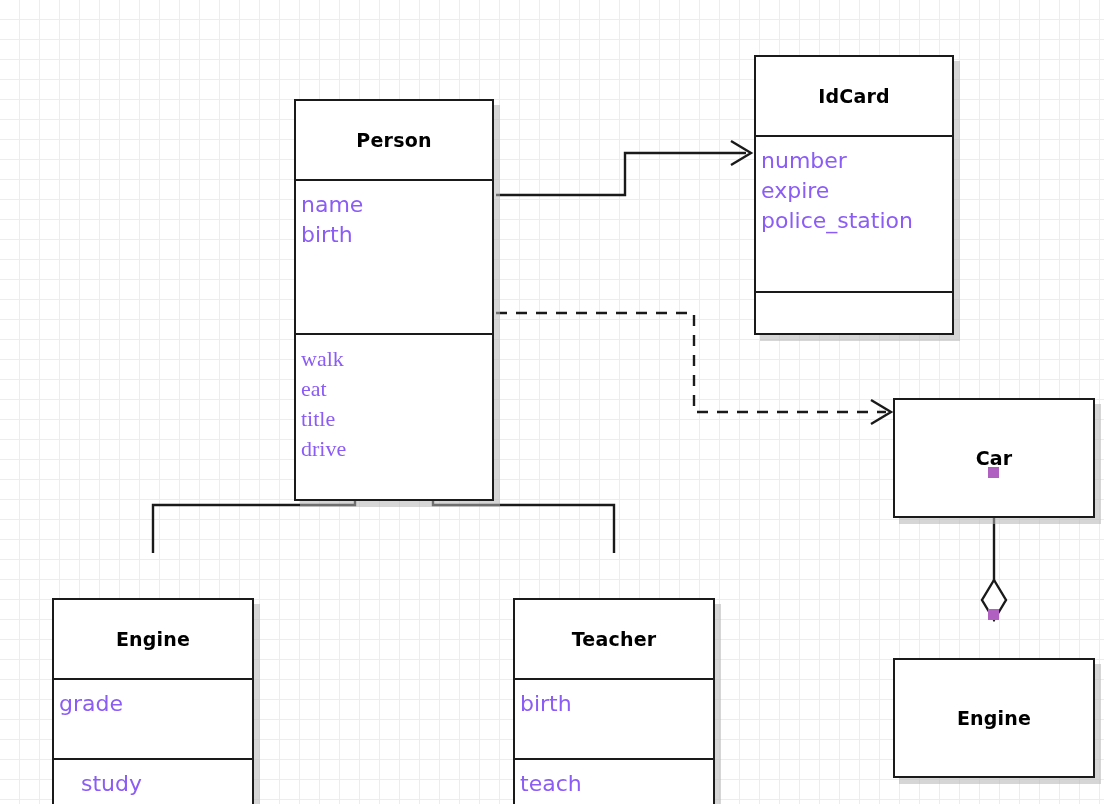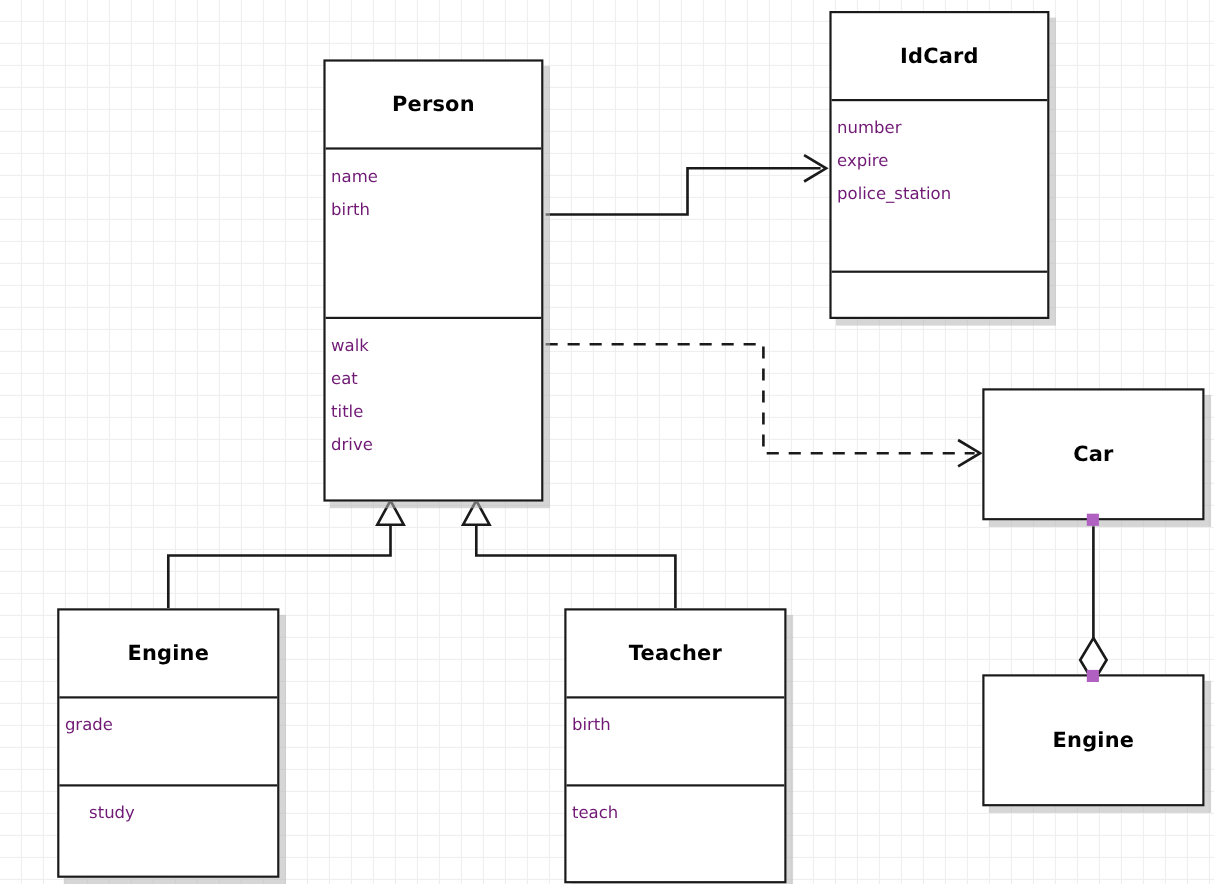--- a/index.html
+++ b/index.html
@@ -31,20 +31,21 @@
     height: 804px;
     pointer-events: none;
   }
   .uml-class {
     position: absolute;
     box-sizing: border-box;
     background: #ffffff;
     border: 2px solid #1a1a1a;
     box-shadow: 6px 6px 0 0 rgba(180,180,180,0.55);
     z-index: 2;
+    margin-top: 45px;
   }
   .compartment {
     box-sizing: border-box;
     position: relative;
   }
   .compartment + .compartment {
     border-top: 2px solid #1a1a1a;
   }
   .cls-title {
     display: flex;
@@ -52,23 +53,23 @@
     justify-content: center;
     font-weight: bold;
     font-size: 19px;
     color: #000000;
     letter-spacing: 0.2px;
   }
   .cls-members {
     padding: 9px 0 0 5px;
   }
   .member {
-    font-size: 15px;
+    font-size: 22px;
     line-height: 30px;
-    color: #701a75;
+    color: #8b5cf6;
     white-space: nowrap;
   }
   .cls-simple {
     display: flex;
     align-items: center;
     justify-content: center;
   }
   .handle {
     position: absolute;
     width: 11px;
@@ -109,21 +110,21 @@
       <polygon points="994,580 1006,600 994,620 982,600" fill="#ffffff" stroke="#1a1a1a" stroke-width="2.4"></polygon>
     </g>
   </svg>
 
   <div class="uml-class" style="left:294px; top:54px; width:200px; height:402px;">
     <div class="compartment cls-title" style="height:78px;">Person</div>
     <div class="compartment cls-members" style="height:154px;">
       <div class="member">name</div>
       <div class="member">birth</div>
     </div>
-    <div class="compartment cls-members" style="height:138px;">
+    <div class="compartment cls-members" style="height:138px;font-family:Liberation Serif, serif;">
       <div class="member">walk</div>
       <div class="member">eat</div>
       <div class="member">title</div>
       <div class="member">drive</div>
     </div>
   </div>
 
   <div class="uml-class" style="left:754px; top:10px; width:200px; height:280px;">
     <div class="compartment cls-title" style="height:78px;">IdCard</div>
     <div class="compartment cls-members" style="height:156px;">

